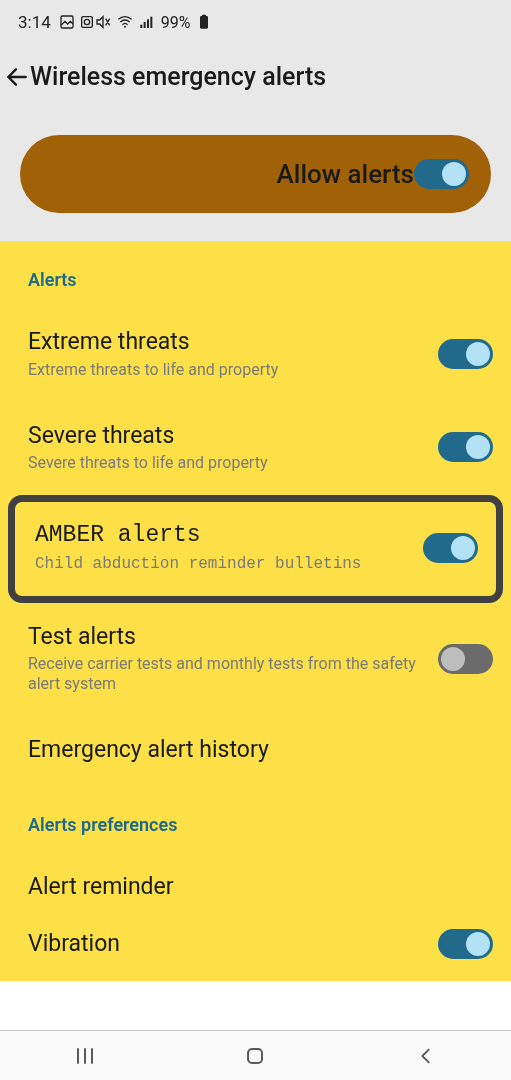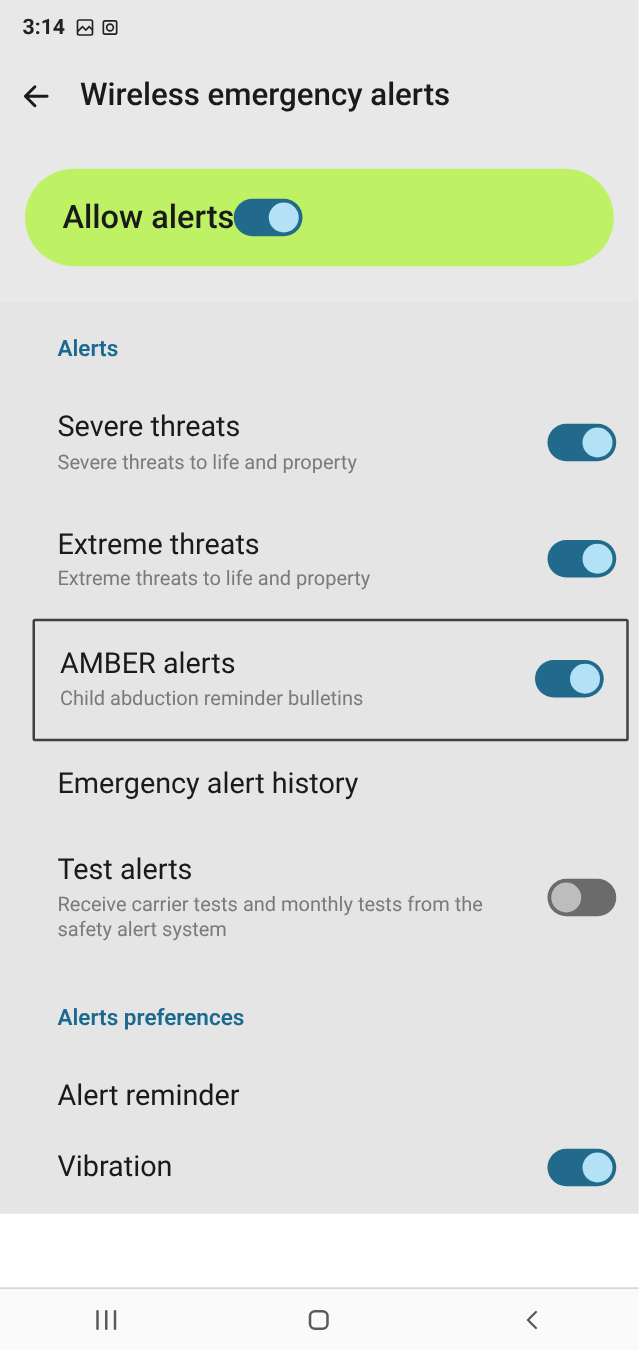--- a/index.html
+++ b/index.html
@@ -10,65 +10,64 @@
       background: #fff;
       overflow: hidden;
     }
     .status-bar {
       height: 44px;
       background: #e8e8e8;
       display: flex;
       align-items: center;
       padding: 0 18px;
       font-size: 17px;
-      font-weight: 700;
+      font-weight: 400;
       color: #222;
     }
     .status-left { display: flex; align-items: center; gap: 8px; }
     .status-right { display: flex; align-items: center; gap: 6px; font-size: 16px; }
     .status-icons { display: flex; align-items: center; gap: 4px; }
 
     .header {
       background: #e8e8e8;
       display: flex;
       align-items: center;
-      padding: 18px 20px 26px 16px;
-      gap: 22px;
+      padding: 18px 20px 26px 4px;
     }
     .header .title {
       font-size: 25px;
       font-weight: 500;
       color: #1a1a1a;
     }
     .back-arrow {
       width: 26px; height: 26px;
       display: flex; align-items: center; justify-content: center;
     }
 
     .allow-section {
       background: #e8e8e8;
       padding: 18px 20px 28px 20px;
     }
     .allow-card {
-      background: #bef264;
+      background: #a16207;
       border-radius: 40px;
       padding: 24px 22px 24px 30px;
       display: flex;
       align-items: center;
-      justify-content: flex-start;
+      justify-content: flex-end;
     }
     .allow-card .label {
       font-size: 26px;
       font-weight: 500;
       color: #1a1a1a;
     }
 
     .content {
-      background: #e5e5e5;
-      padding: 0 0 0 18px;
+      background: #fde047;
+      padding: 0 0 0 0;
     }
     .section-header {
       font-size: 18px;
       font-weight: 600;
       color: #1a6a8f;
       padding: 28px 28px 18px 28px;
     }
     .setting-row {
       display: flex;
       align-items: center;
@@ -84,23 +83,24 @@
       line-height: 1.2;
     }
     .setting-sub {
       font-size: 16px;
       color: #7a7a7a;
       margin-top: 4px;
       line-height: 1.25;
     }
 
     .highlight {
-      border: 2px solid #404040;
+      border: 7px solid #404040;
       margin: 0 8px;
-      border-radius: 2px;
+      border-radius: 14px;
+      font-family: Liberation Mono, monospace;
     }
 
     .toggle {
       width: 55px;
       height: 30px;
       border-radius: 30px;
       position: relative;
       flex-shrink: 0;
     }
     .toggle .knob {
@@ -141,20 +141,40 @@
       <svg class="mini-icon" viewBox="0 0 24 24">
           <rect x="3" y="3" width="18" height="18" rx="2" fill="none" stroke="#222" stroke-width="2"></rect>
           <path d="M3 17 L9 11 L13 15 L17 11 L21 15" fill="none" stroke="#222" stroke-width="2"></path>
         </svg>
       <svg class="mini-icon" viewBox="0 0 24 24">
           <rect x="4" y="4" width="16" height="16" rx="2" fill="none" stroke="#222" stroke-width="2"></rect>
           <circle cx="12" cy="12" r="4" fill="none" stroke="#222" stroke-width="2"></circle>
         </svg>
     </span>
   </div>
+  <div class="status-right">
+    <svg class="mini-icon" viewBox="0 0 24 24">
+        <path d="M3 9v6h4l5 5V4L7 9H3z M16 7l6 10 M22 7l-6 10" fill="none" stroke="#222" stroke-width="2"></path>
+      </svg>
+    <svg class="mini-icon" viewBox="0 0 24 24">
+        <path d="M2 8 Q12 0 22 8 M5 12 Q12 6 19 12 M8 16 Q12 12 16 16" fill="none" stroke="#222" stroke-width="2"></path>
+        <circle cx="12" cy="19" r="1.5" fill="#222"></circle>
+      </svg>
+    <svg class="mini-icon" viewBox="0 0 24 24">
+        <rect x="2" y="16" width="3" height="5" fill="#222"></rect>
+        <rect x="7" y="12" width="3" height="9" fill="#222"></rect>
+        <rect x="12" y="8" width="3" height="13" fill="#222"></rect>
+        <rect x="17" y="4" width="3" height="17" fill="#222"></rect>
+      </svg>
+    <span>99%</span>
+    <svg class="mini-icon" viewBox="0 0 24 24">
+        <rect x="6" y="3" width="12" height="19" rx="2" fill="#222"></rect>
+        <rect x="9" y="1" width="6" height="3" rx="1" fill="#222"></rect>
+      </svg>
+  </div>
 </div>
 
 <div class="header">
   <div class="back-arrow">
     <svg viewBox="0 0 24 24" width="26" height="26">
         <path d="M20 12H4 M11 5l-7 7 7 7" fill="none" stroke="#1a1a1a" stroke-width="2.2" stroke-linecap="round" stroke-linejoin="round"></path>
       </svg>
   </div>
   <div class="title">Wireless emergency alerts</div>
 </div>
@@ -167,64 +187,64 @@
       </div>
   </div>
 </div>
 
 <div class="content">
 
   <div class="section-header">Alerts</div>
 
   <div class="setting-row">
     <div class="setting-text">
+      <div class="setting-title">Extreme threats</div>
+      <div class="setting-sub">Extreme threats to life and property</div>
+    </div>
+    <div class="toggle on">
+        <div class="knob"></div>
+      </div>
+  </div>
+
+  <div class="setting-row">
+    <div class="setting-text">
       <div class="setting-title">Severe threats</div>
       <div class="setting-sub">Severe threats to life and property</div>
-    </div>
-    <div class="toggle on">
-        <div class="knob"></div>
-      </div>
-  </div>
-
-  <div class="setting-row">
-    <div class="setting-text">
-      <div class="setting-title">Extreme threats</div>
-      <div class="setting-sub">Extreme threats to life and property</div>
     </div>
     <div class="toggle on">
         <div class="knob"></div>
       </div>
   </div>
 
   <div class="highlight">
     <div class="setting-row" style="padding-left:20px;">
       <div class="setting-text">
         <div class="setting-title">AMBER alerts</div>
         <div class="setting-sub">Child abduction reminder bulletins</div>
       </div>
       <div class="toggle on">
           <div class="knob"></div>
         </div>
     </div>
   </div>
 
   <div class="setting-row">
     <div class="setting-text">
-      <div class="setting-title">Emergency alert history</div>
-    </div>
-  </div>
-
-  <div class="setting-row">
-    <div class="setting-text">
       <div class="setting-title">Test alerts</div>
       <div class="setting-sub">Receive carrier tests and monthly tests from the safety alert system</div>
     </div>
     <div class="toggle off">
         <div class="knob"></div>
       </div>
+  </div>
+
+  <div class="setting-row">
+    <div class="setting-text">
+      <div class="setting-title">Emergency alert history</div>
+    </div>
   </div>
 
   <div class="section-header">Alerts preferences</div>
 
   <div class="setting-row" style="padding-bottom:8px;">
     <div class="setting-text">
       <div class="setting-title">Alert reminder</div>
     </div>
   </div>
 

